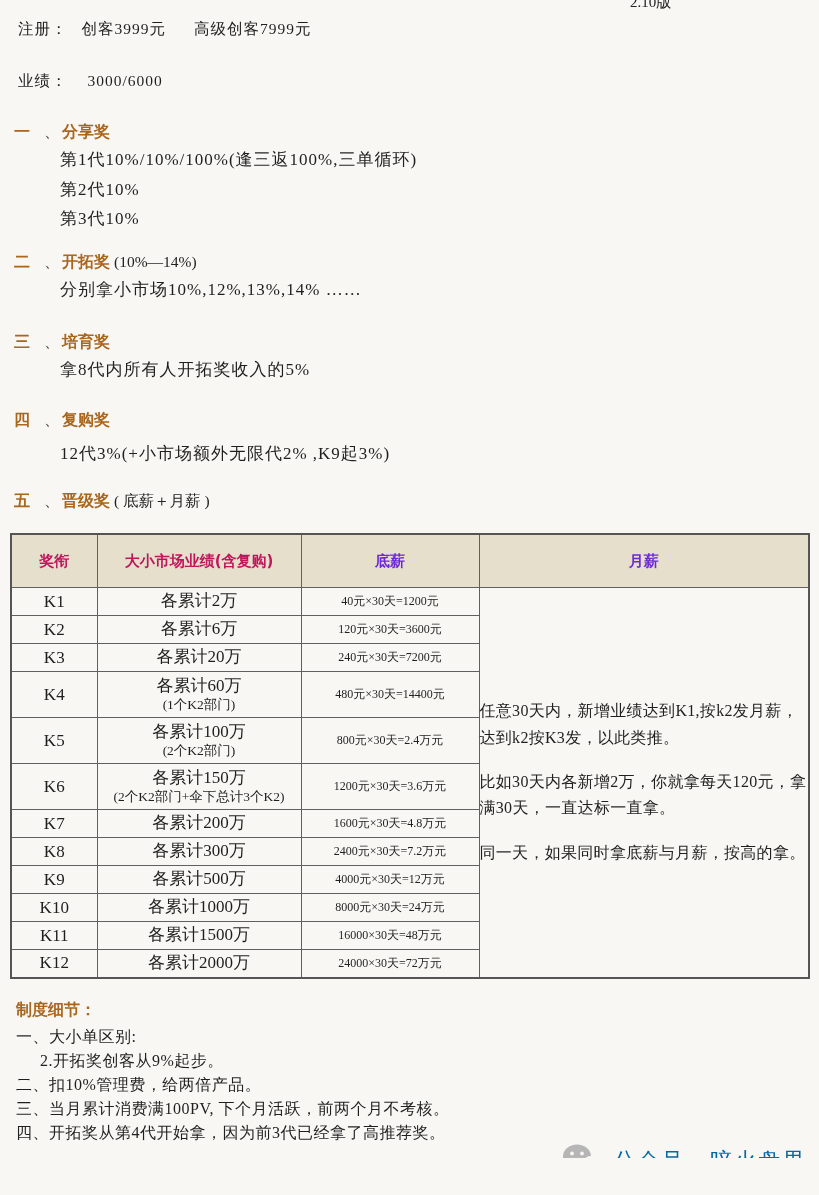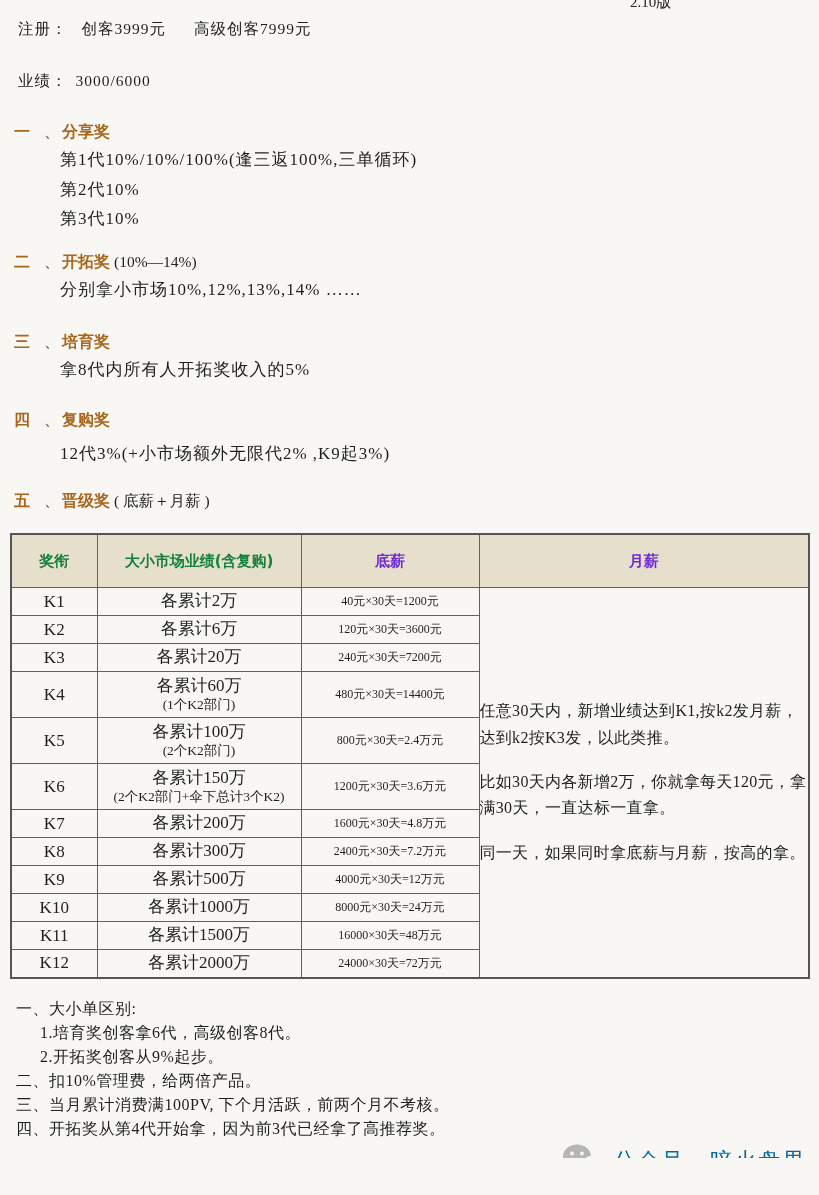--- a/index.html
+++ b/index.html
@@ -10,21 +10,21 @@
     color:#1f1f1f;
   }
   .page{position:relative;width:819px;height:1158px;overflow:hidden;}
 
   
   .version{position:absolute;left:630px;top:-7px;font-size:15px;color:#222;}
   .reg-line{position:absolute;left:18px;top:19px;font-size:15.5px;letter-spacing:1px;}
   .reg-line .opt1{margin-left:14px;}
   .reg-line .opt2{margin-left:28px;}
   .perf-line{position:absolute;left:18px;top:71px;font-size:15.5px;letter-spacing:1px;}
-  .perf-line .val{margin-left:8px;}
+  .perf-line .val{margin-left:20px;}
 
   
   .sec-head{
     position:absolute;left:14px;
     font-family:"DejaVu Sans","Liberation Sans",sans-serif;
     font-weight:bold;font-size:16px;color:#a9661d;
     white-space:nowrap;
   }
   .sec-head .dun{color:#4a3a28;font-weight:normal;margin:0 2px 0 14px;}
   .sec-head .sfx{
@@ -38,21 +38,21 @@
   
   .table-wrap{position:absolute;left:10px;top:533px;width:798px;}
   table.promo{
     border-collapse:collapse;table-layout:fixed;width:798px;
     border:2px solid #555;
   }
   table.promo th,table.promo td{border:1px solid #606060;padding:0;}
   table.promo th{
     background:#e6dfcc;height:52px;
     font-family:"DejaVu Sans","Liberation Sans",sans-serif;
-    font-size:15px;font-weight:bold;color:#15803d;text-align:center;
+    font-size:15px;font-weight:bold;color:#be185d;text-align:center;
   }
   table.promo th.accent{color:#6d28d9;}
   tr.r-s{height:28px;}
   tr.r-d{height:46px;}
   td.rank{font-size:17px;text-align:center;}
   td.req{font-size:17px;text-align:center;line-height:1.2;}
   td.req .req2{font-size:13.5px;white-space:nowrap;}
   td.req .req2:empty{display:none;}
   td.base{font-size:12px;text-align:center;white-space:nowrap;}
   td.monthly{vertical-align:middle;padding:0 13px;font-size:16px;}
@@ -225,22 +225,22 @@
           <td class="req">
               <div>各累计2000万</div>
             </td>
           <td class="base">24000×30天=72万元</td>
         </tr>
       </tbody>
     </table>
   </div>
 
   <div class="details">
+    <div class="details-title">制度细节：</div>
     <div class="detail-line">一、大小单区别:</div>
-    <div class="detail-line indent">1.培育奖创客拿6代，高级创客8代。</div>
     <div class="detail-line indent">2.开拓奖创客从9%起步。</div>
     <div class="detail-line">二、扣10%管理费，给两倍产品。</div>
     <div class="detail-line">三、当月累计消费满100PV, 下个月活跃，前两个月不考核。</div>
     <div class="detail-line">四、开拓奖从第4代开始拿，因为前3代已经拿了高推荐奖。</div>
   </div>
 
   <div class="watermark">
     <span class="wm-icon">
       <svg width="42" height="36" viewBox="0 0 42 36" aria-hidden="true">
         <g>

